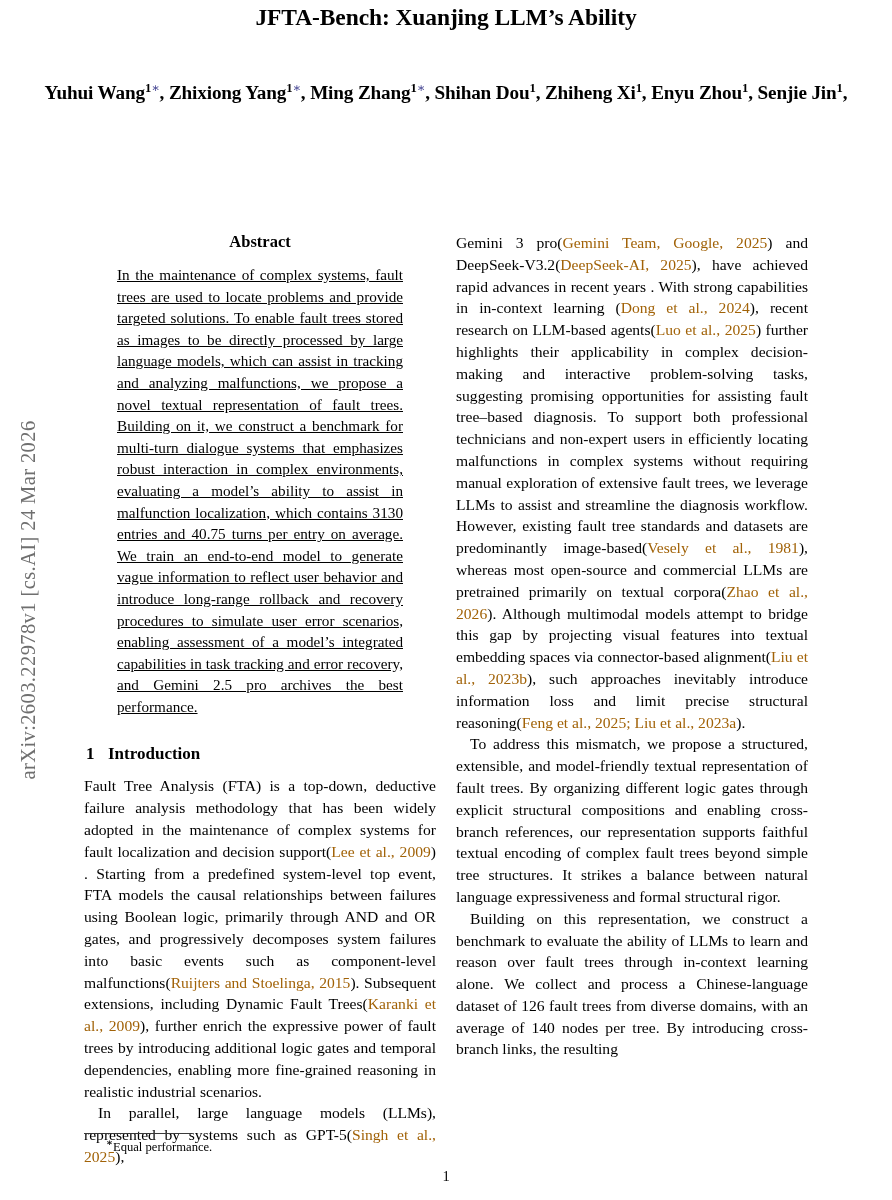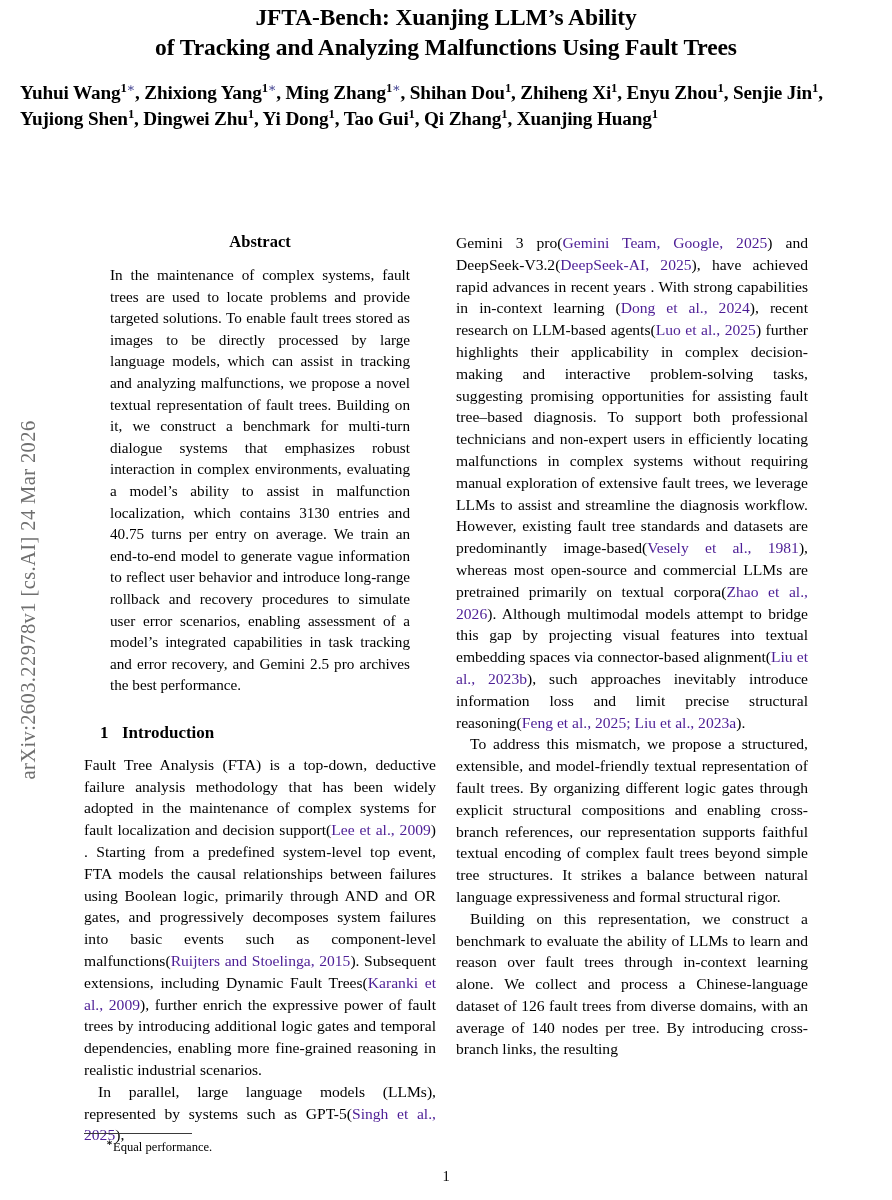--- a/index.html
+++ b/index.html
@@ -60,21 +60,21 @@
     letter-spacing: -0.1px;
   }
   .title-line { display: block; }
 
   
   #author-block {
     position: absolute;
     left: 20px;
     top: 80px;
     width: 852px;
-    text-align: left;
+    text-align: center;
   }
   .author-line {
     display: block;
     font-weight: bold;
     font-size: 19.2px;
     line-height: 26px;
     letter-spacing: -0.15px;
     white-space: nowrap;
   }
   sup {
@@ -129,50 +129,51 @@
     font-weight: bold;
     font-size: 16.5px;
     line-height: 20px;
     margin: 0 0 12px 0;
   }
   .abstract-body {
     width: 310px;
     margin: 0 auto;
   }
   .abstract-body p {
-    margin: 5px;
+    margin: 12px;
     font-size: 15.2px;
     line-height: 21.6px;
     text-align: justify;
     text-justify: inter-word;
     hyphens: none;
+    text-decoration: underline;
   }
 
   .section-heading {
     font-weight: bold;
     font-size: 17px;
     line-height: 22px;
-    margin: 26px 0 10px 16px;
+    margin: 26px 0 10px 2px;
   }
   .section-heading .secnum {
     display: inline-block;
     min-width: 22px;
   }
 
   .body-par {
     margin: 0;
     font-size: 15.6px;
     line-height: 21.8px;
     text-align: justify;
     text-justify: inter-word;
     hyphens: none;
   }
   .body-par + .body-par { text-indent: 14px; }
 
-  .cite { color: #4c1d95; margin-top: 40px; }
+  .cite { color: #a16207; margin-top: 40px; }
 
   
   #footnote {
     position: absolute;
     left: 84px;
     top: 1133px;
     width: 352px;
   }
   #footnote .rule {
     width: 108px;
@@ -202,27 +203,25 @@
 
 <div id="page">
 
   <div id="arxiv-stamp">
     <span class="vtext">arXiv:2603.22978v1  [cs.AI]  24 Mar 2026</span>
   </div>
 
   <div id="title-block">
     <div class="paper-title">
       <span class="title-line">JFTA-Bench: Xuanjing LLM’s Ability</span>
-      <span class="title-line">of Tracking and Analyzing Malfunctions Using Fault Trees</span>
     </div>
   </div>
 
   <div id="author-block">
     <span class="author-line">Yuhui Wang<sup>1</sup><sup class="star">∗</sup>, Zhixiong Yang<sup>1</sup><sup class="star">∗</sup>, Ming Zhang<sup>1</sup><sup class="star">∗</sup>, Shihan Dou<sup>1</sup>, Zhiheng Xi<sup>1</sup>, Enyu Zhou<sup>1</sup>, Senjie Jin<sup>1</sup>,</span>
-    <span class="author-line">Yujiong Shen<sup>1</sup>, Dingwei Zhu<sup>1</sup>, Yi Dong<sup>1</sup>, Tao Gui<sup>1</sup>, Qi Zhang<sup>1</sup>, Xuanjing Huang<sup>1</sup></span>
   </div>
 
 
   <div id="columns">
 
     <div class="column" id="col-left">
       <div class="abstract-heading">Abstract</div>
       <div class="abstract-body">
         <p>In the maintenance of complex systems, fault trees are used to locate problems and provide targeted solutions. To enable fault trees stored as images to be directly processed by large language models, which can assist in tracking and analyzing malfunctions, we propose a novel textual representation of fault trees. Building on it, we construct a benchmark for multi-turn dialogue systems that emphasizes robust interaction in complex environments, evaluating a model’s ability to assist in malfunction localization, which contains 3130 entries and 40.75 turns per entry on average. We train an end-to-end model to generate vague information to reflect user behavior and introduce long-range rollback and recovery procedures to simulate user error scenarios, enabling assessment of a model’s integrated capabilities in task tracking and error recovery, and Gemini 2.5 pro archives the best performance.</p>
       </div>

